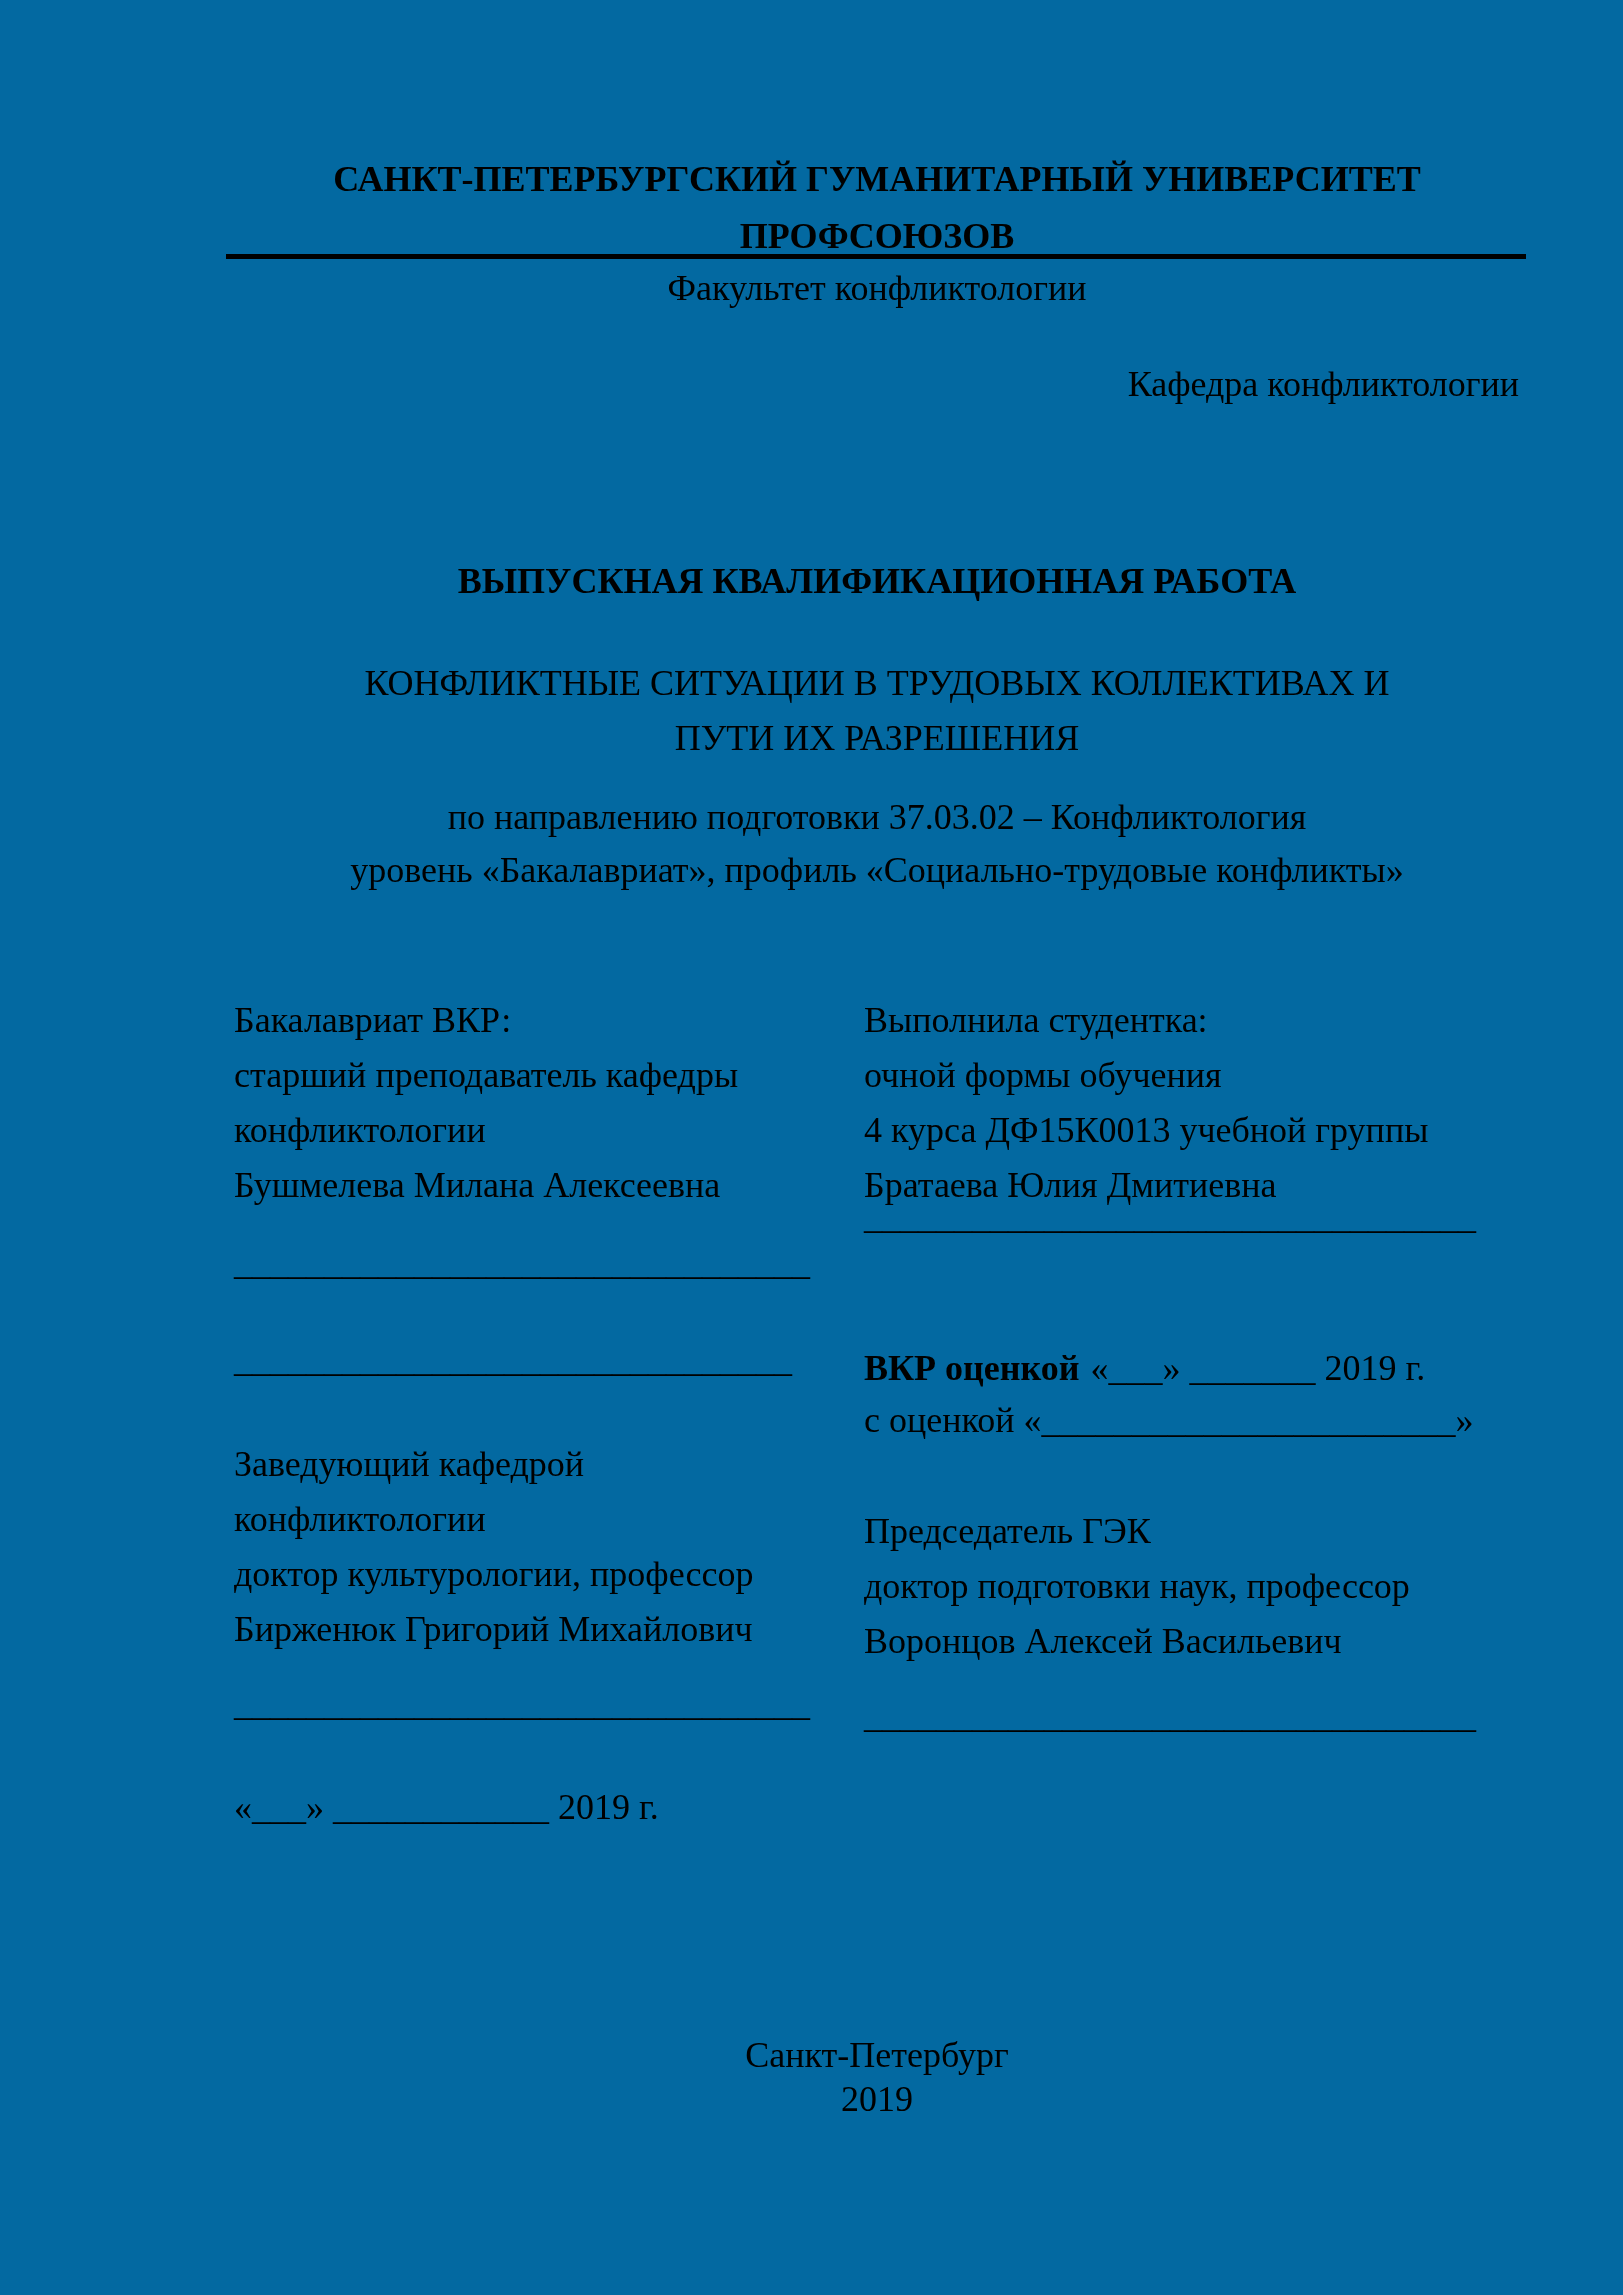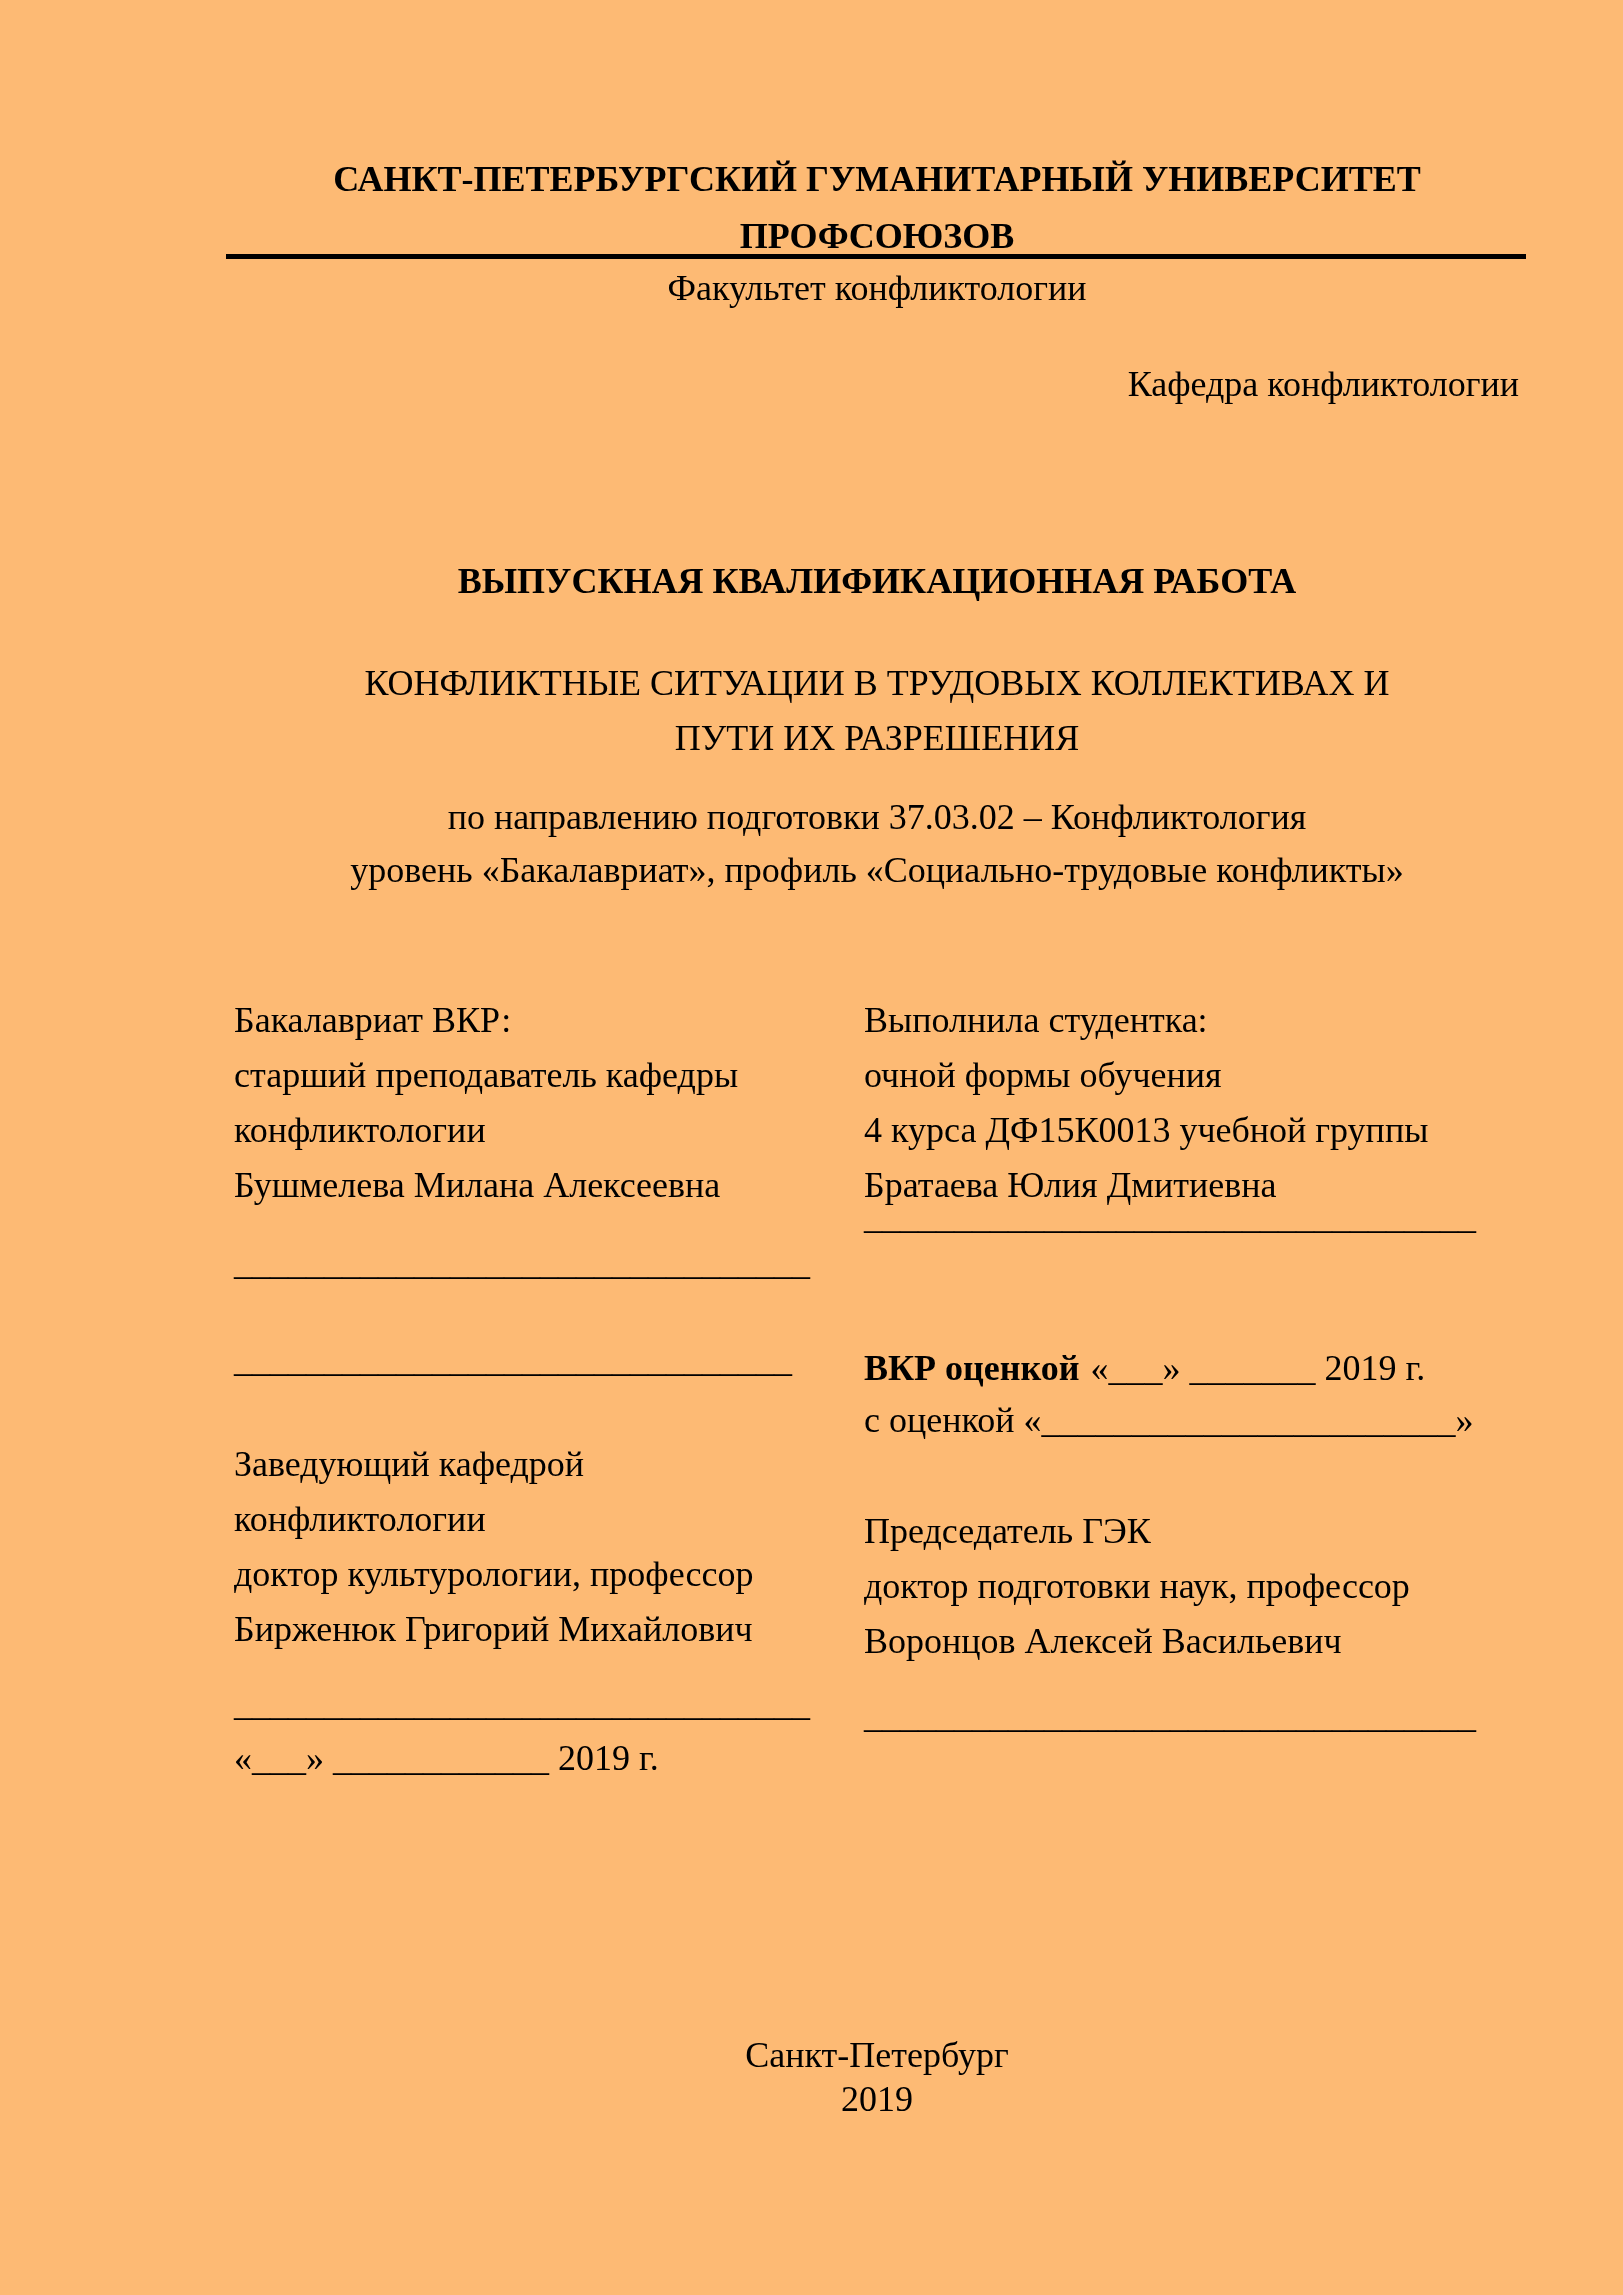--- a/index.html
+++ b/index.html
@@ -4,21 +4,21 @@
 <style>
   html, body {
     margin: 0;
     padding: 0;
     background: #ffffff;
   }
   .page {
     position: relative;
     width: 1623px;
     height: 2295px;
-    background: #fdba74;
+    background: #0369a1;
     color: #000000;
     font-family: "Liberation Serif", "DejaVu Serif", serif;
     font-size: 36px;
     overflow: hidden;
   }
   .line { white-space: nowrap; }
   .bold   { font-weight: bold; }
 
   .abs { position: absolute; }
 
@@ -55,21 +55,21 @@
     line-height: 55px;
   }
   .col-right {
     left: 864px; top: 993px; width: 636px;
     line-height: 55px;
   }
   .sig-line-1 { margin-top: 22px; }
   .sig-line-2 { margin-top: 42px; }
   .head-label { margin-top: 50px; }
   .sig-line-3 { margin-top: 19px; }
-  .date-line  { }
+  .date-line  { margin-top: 49px; }
 
   .sig-line-right { margin-top: -23.6px; }
   .defense-block  { margin-top: 98px; line-height: 52px; }
   .chairman-label { margin-top: 58px; }
   .sig-line-right-2 { margin-top: 19px; }
 
   .defended-rest { margin-left: 11px; }
 
   .footer-block {
     left: 228px; top: 2033px; width: 1298px;

